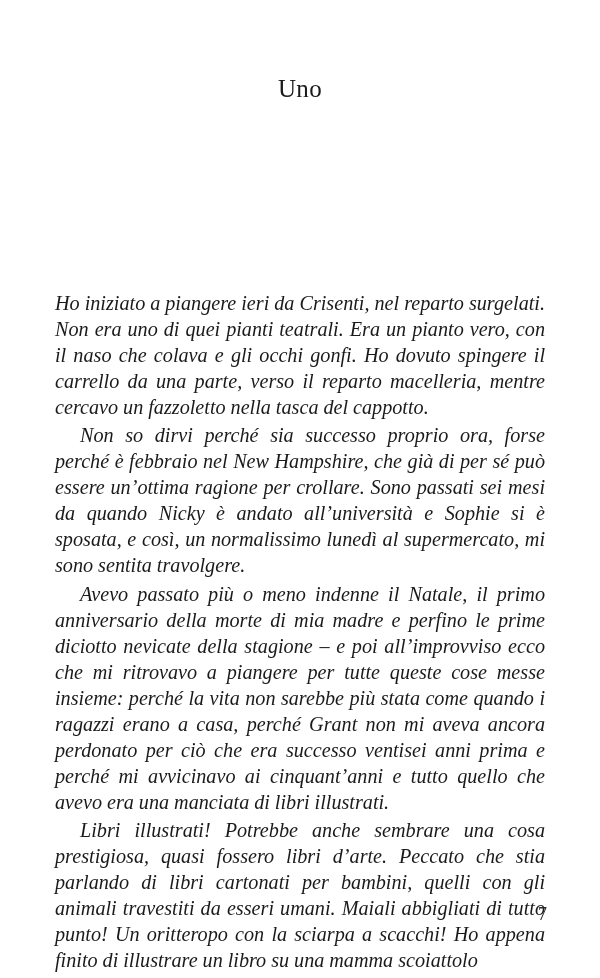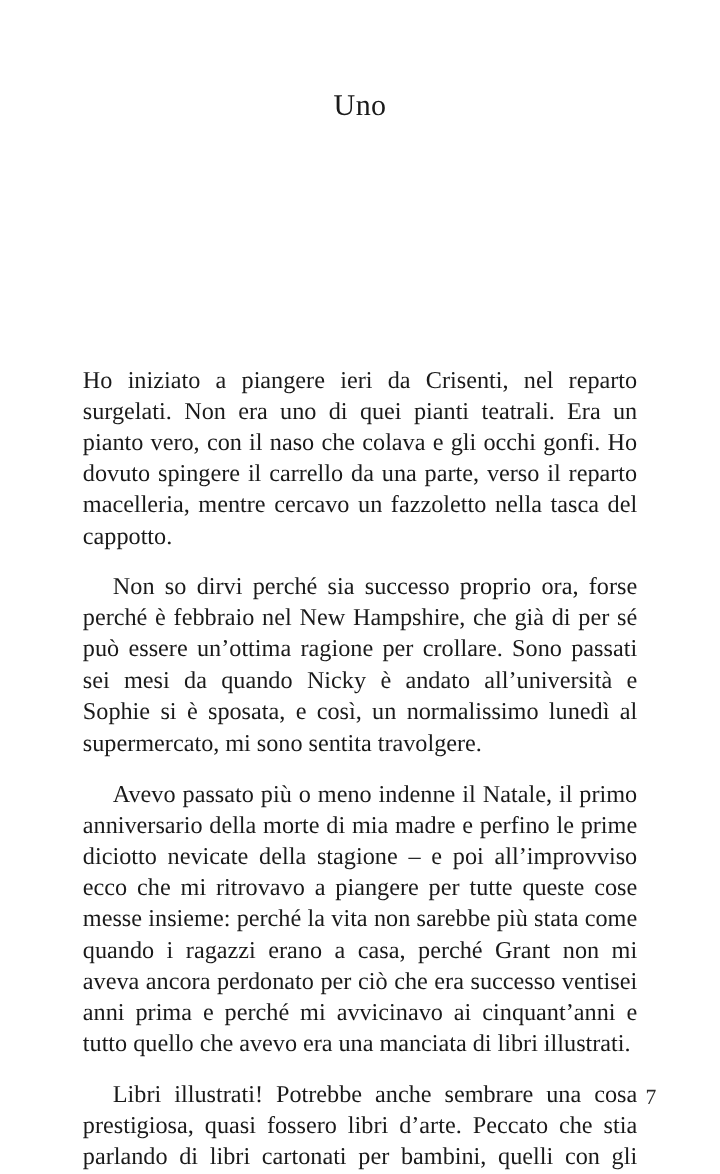--- a/index.html
+++ b/index.html
@@ -53,29 +53,30 @@
 
   
   .text-block {
     position: absolute;
     left: 53px;
     top: 288px;
     width: 494px;
   }
 
   .body-paragraph {
-    margin: 16px;
+    margin: 2px;
     font-size: 20.2px;
     line-height: 26.05px;
     text-align: justify;
     text-justify: inter-word;
     text-indent: 0;
     color: #1a1a1a;
     hyphens: manual;
     word-spacing: -0.1px;
+    font-style: italic;
   }
 
   .body-paragraph.indented {
     text-indent: 25px;
   }
 
   
   .body-paragraph.continues {
     text-align: justify;
   }

